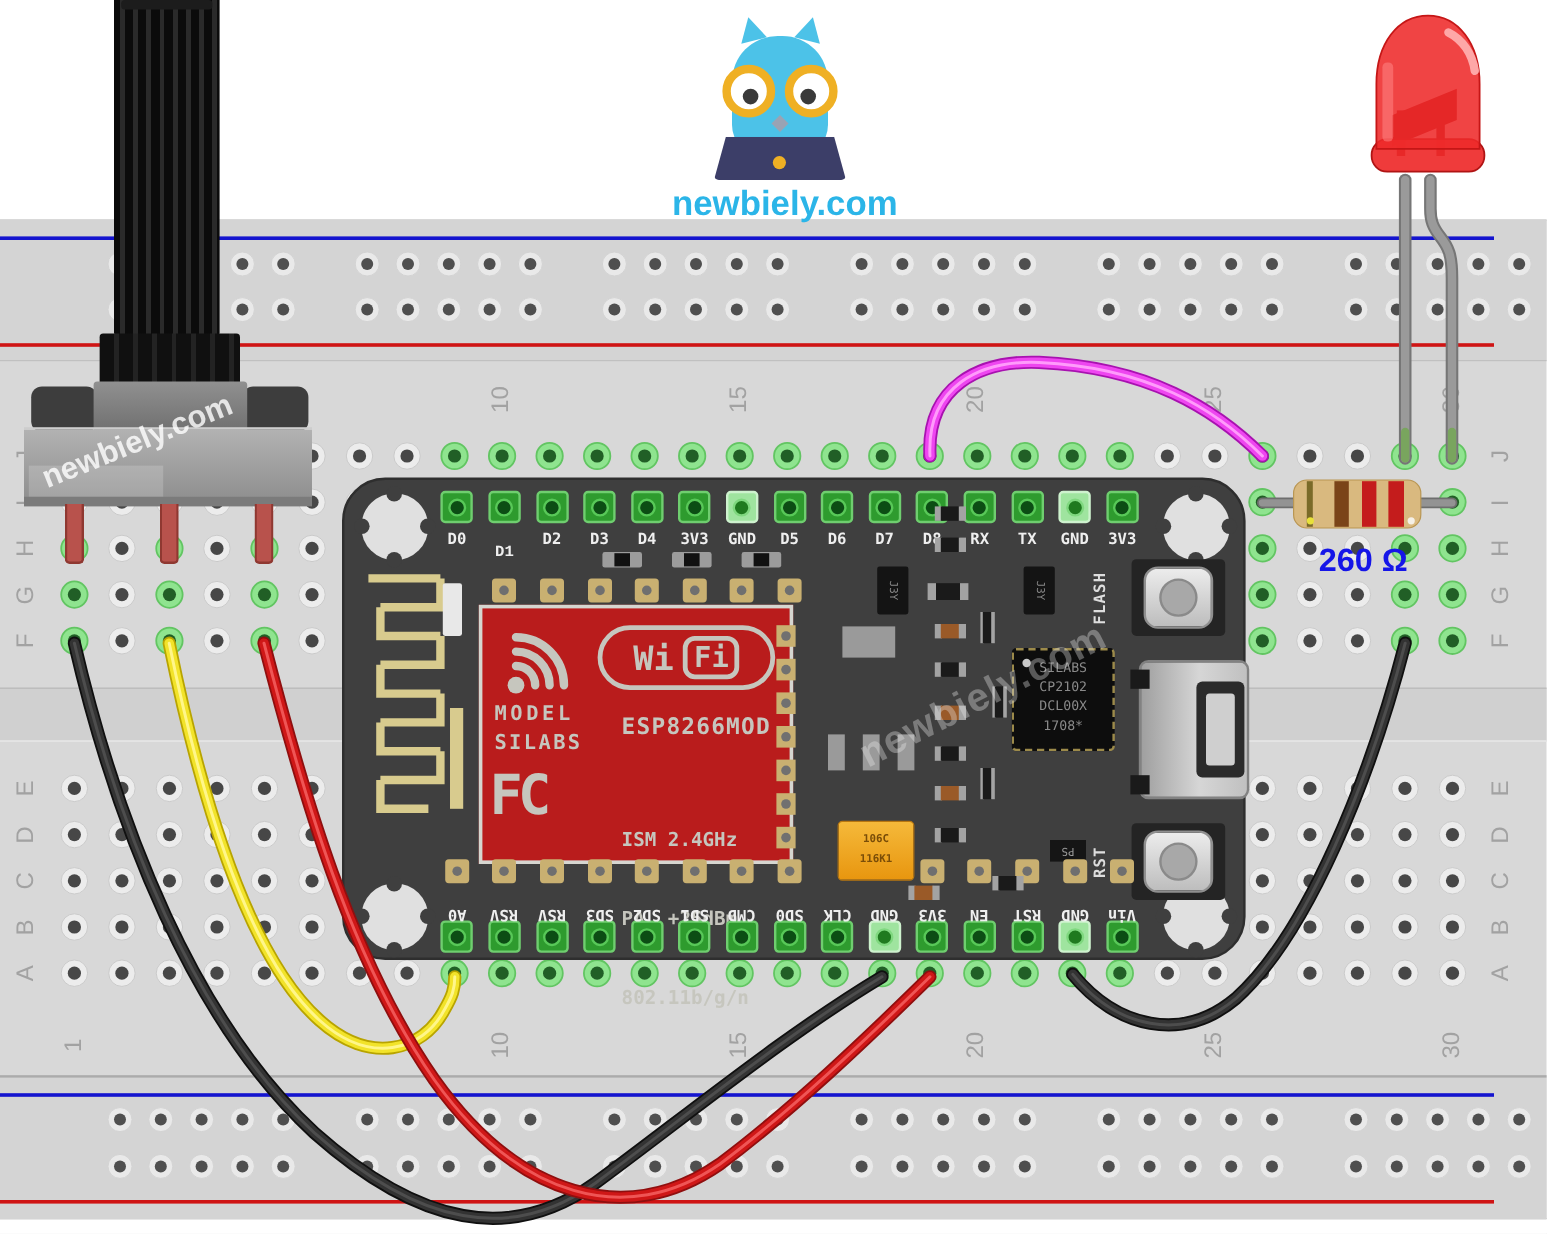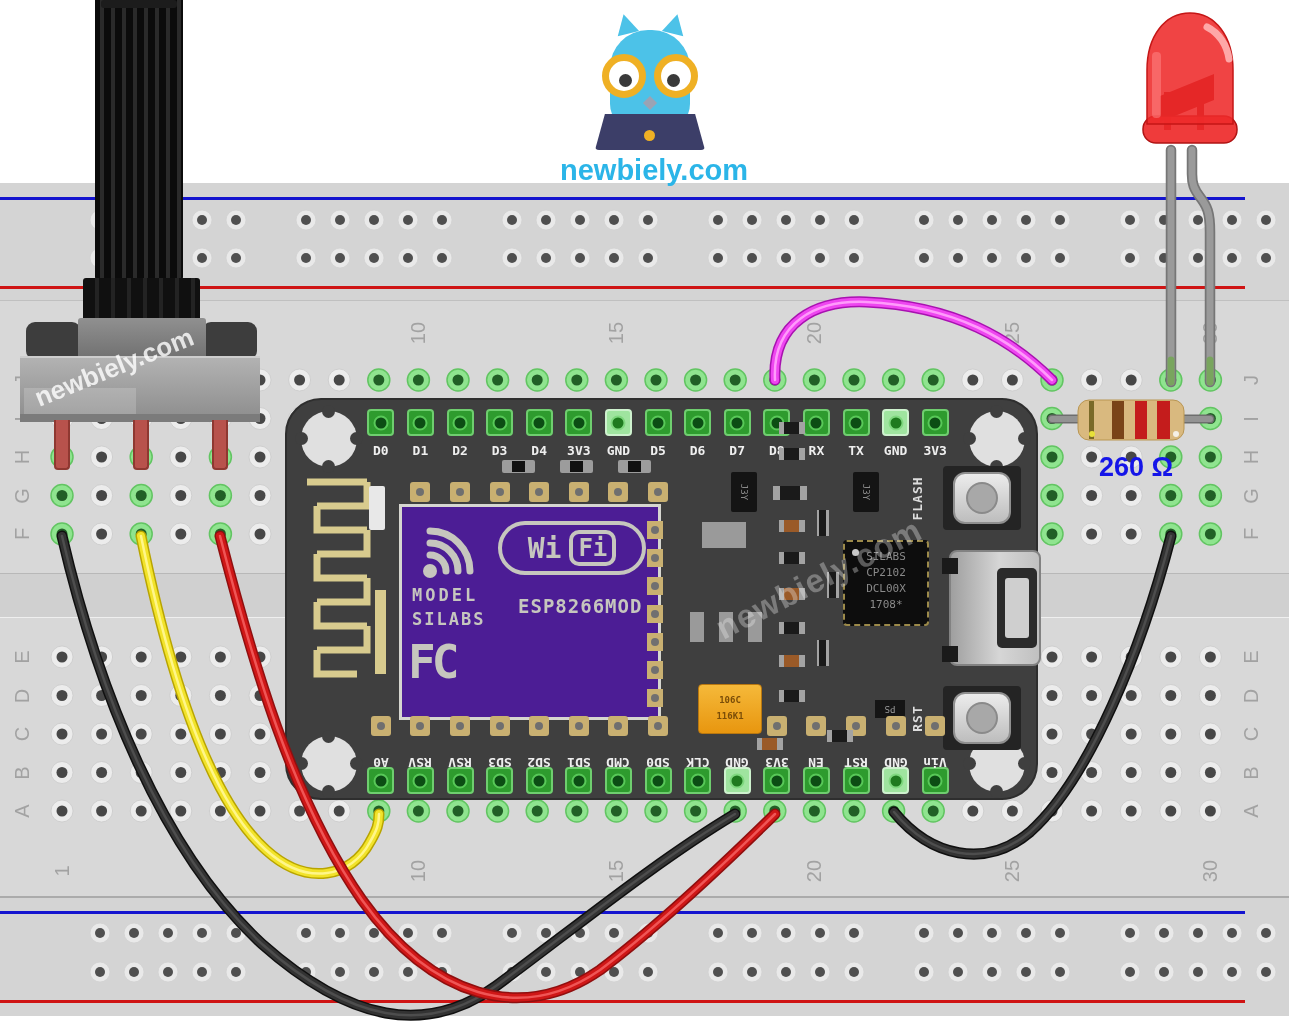--- a/index.html
+++ b/index.html
@@ -49,21 +49,21 @@
   .notch{position:absolute;width:13px;height:13px;background:#3f3f3f;border-radius:50%;}
   .pad{width:27px;height:27px;background:#2e9b2e;border:2px solid #6fce6f;border-radius:4px;box-sizing:border-box;}
   .pad::after{content:"";position:absolute;left:50%;top:50%;width:11px;height:11px;transform:translate(-50%,-50%);
     background:#0c4d14;border:2px solid #58c858;border-radius:50%;}
   .pad-light{background:#9fe49f;border-color:#cef2ce;}
   .pad-light::after{background:#1f7a1f;border-color:#7fd87f;}
   .pinlab{color:#efefef;font-family:"DejaVu Sans Mono",monospace;font-size:13px;font-weight:bold;white-space:nowrap;transform:translate(-50%,-50%);}
   .pinlab.flip{transform:translate(-50%,-50%) rotate(180deg);}
   .tanpad{width:20px;height:20px;background:#c9b071;border-radius:3px;}
   .tanpad::after{content:"";position:absolute;left:50%;top:50%;width:8px;height:8px;transform:translate(-50%,-50%);background:#6f6f6f;border-radius:50%;}
-  #shield{left:112px;top:104px;width:262px;height:216px;background:#4c1d95;border:3px solid #d6d6d0;box-sizing:border-box;}
+  #shield{left:112px;top:104px;width:262px;height:216px;background:#b91c1c;border:3px solid #d6d6d0;box-sizing:border-box;}
   .sh-txt{color:#c6c6be;font-family:"DejaVu Sans Mono",monospace;font-weight:bold;white-space:pre;}
   #wifi-pill{left:96px;top:14px;width:148px;height:54px;border:4px solid #c6c6be;border-radius:29px;box-sizing:border-box;
     display:flex;align-items:center;justify-content:center;gap:8px;}
   #wifi-pill .wi{font-size:28px;}
   #wifi-pill .fi{font-size:24px;border:4px solid #c6c6be;border-radius:10px;padding:0 5px;}
   #sh-model{left:10px;top:78px;font-size:17px;letter-spacing:3px;}
   #sh-vendor{left:10px;top:102px;font-size:17px;letter-spacing:2px;}
   #sh-module{left:116px;top:88px;font-size:19px;letter-spacing:1px;}
   #sh-fcc{left:6px;top:128px;font-size:46px;letter-spacing:-4px;}
   #sh-specs{left:116px;top:138px;font-size:16px;line-height:22px;}
@@ -1051,20 +1051,25 @@
         <circle cx="16" cy="58" r="7" fill="#c6c6be"></circle>
       </svg>
       <div class="abs sh-txt" id="wifi-pill">
         <span class="wi">Wi</span>
         <span class="fi">Fi</span>
       </div>
       <div class="abs sh-txt" id="sh-model">MODEL</div>
       <div class="abs sh-txt" id="sh-vendor">SILABS</div>
       <div class="abs sh-txt" id="sh-module">ESP8266MOD</div>
       <div class="abs sh-txt" id="sh-fcc">FC</div>
+      <div class="abs sh-txt" id="sh-specs">
+        <div>ISM 2.4GHz</div>
+        <div>PA  +25dBm</div>
+        <div>802.11b/g/n</div>
+      </div>
       <div class="abs sh-rpad" style="top:14px;"></div>
       <div class="abs sh-rpad" style="top:42px;"></div>
       <div class="abs sh-rpad" style="top:70px;"></div>
       <div class="abs sh-rpad" style="top:98px;"></div>
       <div class="abs sh-rpad" style="top:126px;"></div>
       <div class="abs sh-rpad" style="top:154px;"></div>
       <div class="abs sh-rpad" style="top:182px;"></div>
     </div>
 
     <div class="abs" id="ams-tab"></div>
@@ -1111,21 +1116,21 @@
       <span>RST</span>
       </div>
     <div class="abs btn-base" style="left:656px;top:286px;">
         <div class="btn-cap"></div>
       </div>
 
     <div class="abs" id="esp-generated">
         <div class="abs pad" style="left: 80.3px; top: 9px;"></div>
         <div class="abs pinlab" style="left: 93.8px; top: 50px;">D0</div>
         <div class="abs pad" style="left: 119.9px; top: 9px;"></div>
-        <div class="abs pinlab" style="left: 133.4px; top: 50px;">D1</div>
+        <div class="abs pinlab" style="left: 133.4px; top: 60px; font-family: Liberation Mono, monospace;">D1</div>
         <div class="abs pad" style="left: 159.5px; top: 9px;"></div>
         <div class="abs pinlab" style="left: 173px; top: 50px;">D2</div>
         <div class="abs pad" style="left: 199.1px; top: 9px;"></div>
         <div class="abs pinlab" style="left: 212.6px; top: 50px;">D3</div>
         <div class="abs pad" style="left: 238.7px; top: 9px;"></div>
         <div class="abs pinlab" style="left: 252.2px; top: 50px;">D4</div>
         <div class="abs pad" style="left: 278.3px; top: 9px;"></div>
         <div class="abs pinlab" style="left: 291.8px; top: 50px;">3V3</div>
         <div class="abs pad pad-light" style="left: 317.9px; top: 9px;"></div>
         <div class="abs pinlab" style="left: 331.4px; top: 50px;">GND</div>

